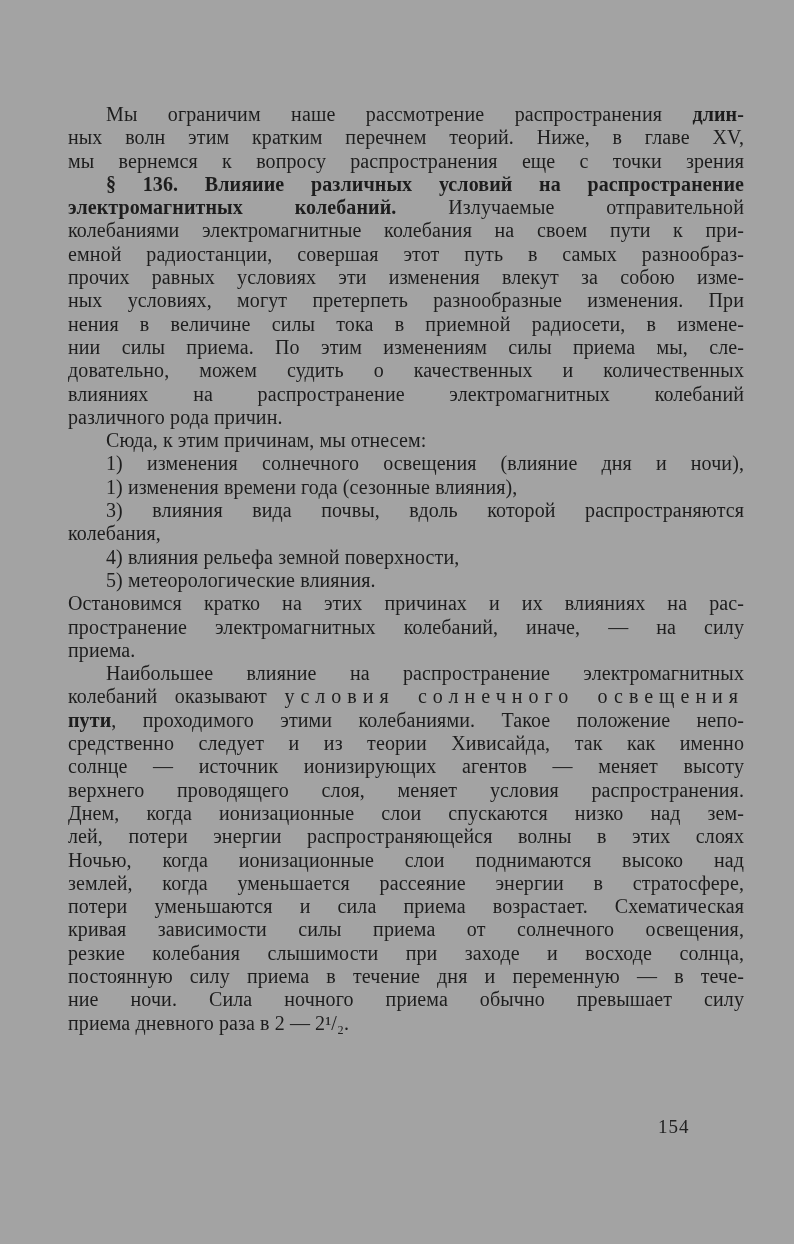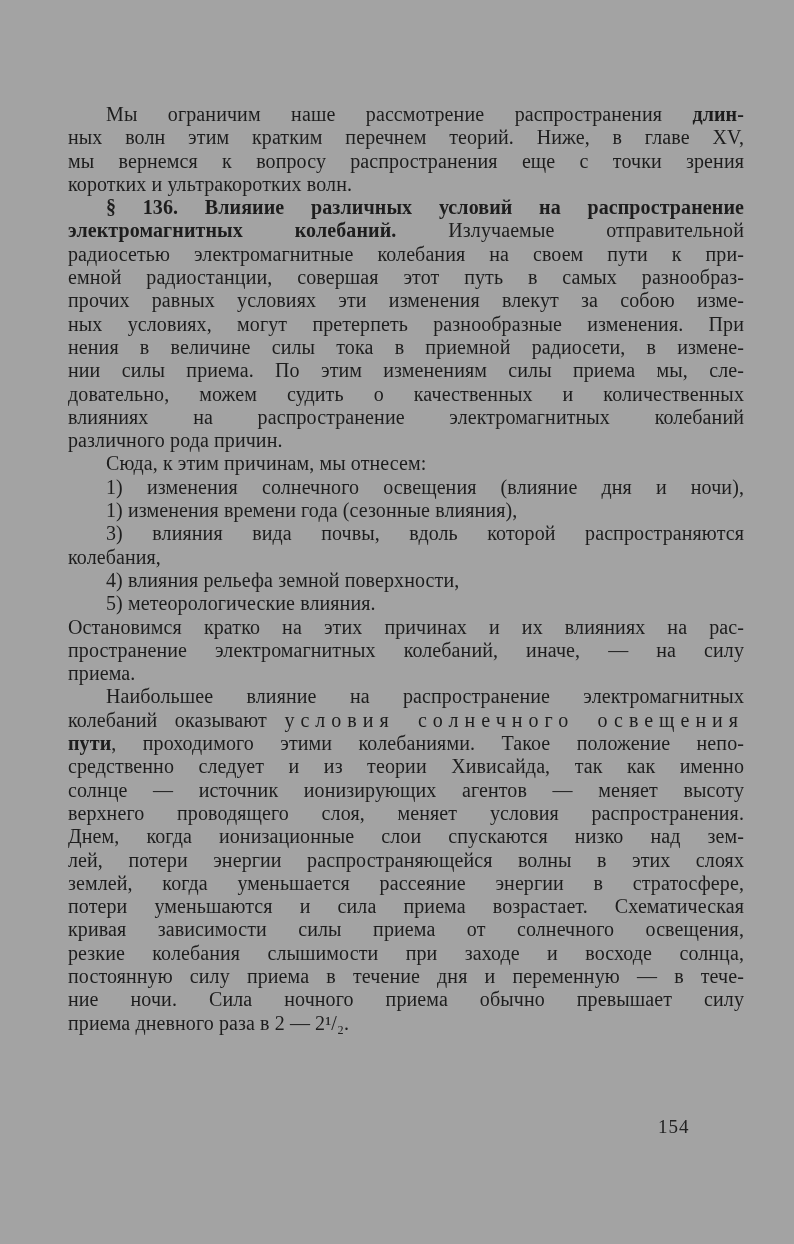--- a/index.html
+++ b/index.html
@@ -44,24 +44,23 @@
   }
 </style>
 </head>
 <body>
 
 <div class="page">
   <div class="text-block">
       <div class="line indent"><span>Мы ограничим наше рассмотрение распространения </span><span class="b">длин-</span></div>
       <div class="line"><span>ных волн этим кратким перечнем теорий. Ниже, в главе XV,</span></div>
       <div class="line"><span>мы вернемся к вопросу распространения еще с точки зрения</span></div>
-      <div class="line last"><span>коротких и ультракоротких волн.</span></div>
       <div class="line indent"><span class="b">§ 136. Влияиие различных условий на распространение</span></div>
       <div class="line"><span class="b">электромагнитных колебаний.</span><span> Излучаемые отправительной</span></div>
-      <div class="line"><span>радиосетью электромагнитные колебания на своем пути к при-</span></div>
+      <div class="line"><span>колебаниями электромагнитные колебания на своем пути к при-</span></div>
       <div class="line"><span>емной радиостанции, совершая этот путь в самых разнообраз-</span></div>
       <div class="line"><span>прочих равных условиях эти изменения влекут за собою изме-</span></div>
       <div class="line"><span>ных условиях, могут претерпеть разнообразные изменения. При</span></div>
       <div class="line"><span>нения в величине силы тока в приемной радиосети, в измене-</span></div>
       <div class="line"><span>нии силы приема. По этим изменениям силы приема мы, сле-</span></div>
       <div class="line"><span>довательно, можем судить о качественных и количественных</span></div>
       <div class="line"><span>влияниях на распространение электромагнитных колебаний</span></div>
       <div class="line last"><span>различного рода причин.</span></div>
       <div class="line indent last"><span>Сюда, к этим причинам, мы отнесем:</span></div>
       <div class="line indent"><span>1) изменения солнечного освещения (влияние дня и ночи),</span></div>
@@ -74,20 +73,21 @@
       <div class="line"><span>пространение электромагнитных колебаний, иначе, — на силу</span></div>
       <div class="line last"><span>приема.</span></div>
       <div class="line indent"><span>Наибольшее влияние на распространение электромагнитных</span></div>
       <div class="line"><span>колебаний оказывают </span><span class="sp">условия солнечного освещения</span></div>
       <div class="line"><span class="b">пути</span><span>, проходимого этими колебаниями. Такое положение непо-</span></div>
       <div class="line"><span>средственно следует и из теории Хивисайда, так как именно</span></div>
       <div class="line"><span>солнце — источник ионизирующих агентов — меняет высоту</span></div>
       <div class="line"><span>верхнего проводящего слоя, меняет условия распространения.</span></div>
       <div class="line"><span>Днем, когда ионизационные слои спускаются низко над зем-</span></div>
       <div class="line"><span>лей, потери энергии распространяющейся волны в этих слоях</span></div>
+      <div class="line"><span>Ночью, когда ионизационные слои поднимаются высоко над</span></div>
       <div class="line"><span>землей, когда уменьшается рассеяние энергии в стратосфере,</span></div>
       <div class="line"><span>потери уменьшаются и сила приема возрастает. Схематическая</span></div>
       <div class="line"><span>кривая зависимости силы приема от солнечного освещения,</span></div>
       <div class="line"><span>резкие колебания слышимости при заходе и восходе солнца,</span></div>
       <div class="line"><span>постоянную силу приема в течение дня и переменную — в тече-</span></div>
       <div class="line"><span>ние ночи. Сила ночного приема обычно превышает силу</span></div>
       <div class="line last"><span>приема дневного раза в 2 — 2¹/₂.</span></div>
     </div>
   <div class="page-number">154</div>
 </div>

